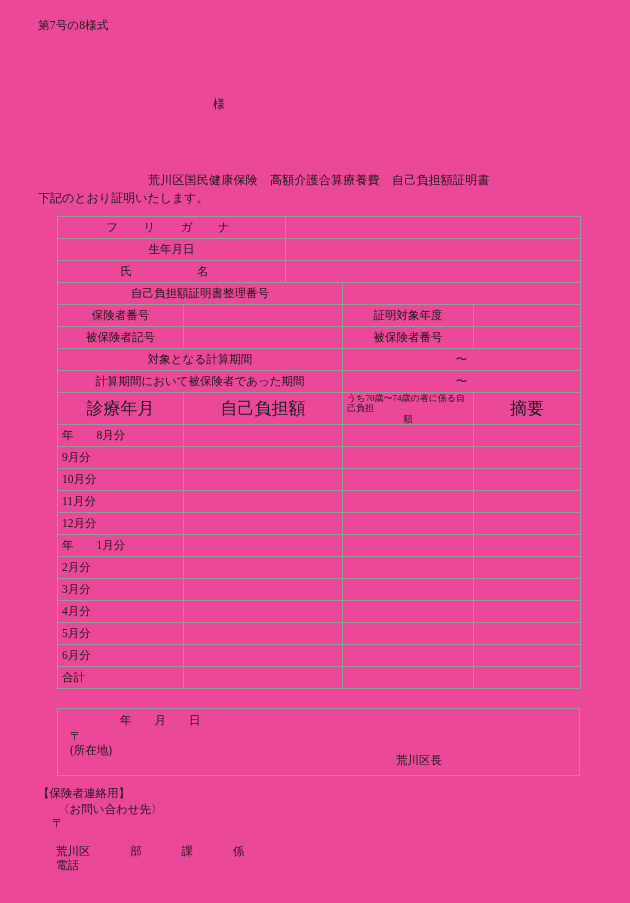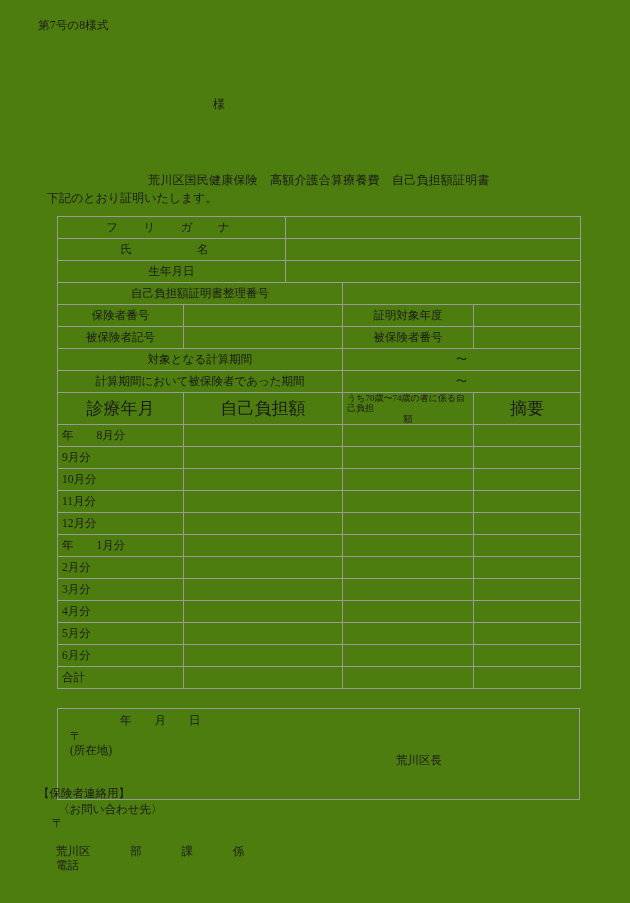--- a/index.html
+++ b/index.html
@@ -11,21 +11,21 @@
     width: 630px;
     height: 903px;
     position: relative;
     font-family: "Liberation Serif", "DejaVu Serif", serif;
     color: #1a1a1a;
     overflow: hidden;
   }
   .page {
     position: absolute;
     inset: 0;
-    background: #4d7c0f;
+    background: #ec4899;
   }
 
   
   .form-code {
     position: absolute;
     left: 38px;
     top: 18px;
     font-size: 11.5px;
     letter-spacing: 0.2px;
     white-space: nowrap;
@@ -40,21 +40,21 @@
   .doc-title {
     position: absolute;
     left: 148px;
     top: 172px;
     font-size: 12px;
     white-space: nowrap;
     letter-spacing: 0.2px;
   }
   .doc-lead {
     position: absolute;
-    left: 47px;
+    left: 38px;
     top: 190px;
     font-size: 12px;
     white-space: nowrap;
   }
 
   
   .main-table {
     position: absolute;
     left: 57px;
     top: 216px;
@@ -88,21 +88,21 @@
     text-align: center;
     font-size: 17px;
   }
 
   
   .sign-box {
     position: absolute;
     left: 57px;
     top: 708px;
     width: 523px;
-    height: 92px;
+    height: 68px;
     border: 1px solid #9a9a9a;
     box-sizing: border-box;
   }
   .sign-date {
     position: absolute;
     left: 62px;
     top: 4px;
     font-size: 11.5px;
     white-space: nowrap;
   }
@@ -164,28 +164,28 @@
     <tbody>
 
       <tr>
         <td class="lbl-c" colspan="2">
           <span class="sp-wide">フ　リ　ガ　ナ</span>
         </td>
         <td class="val-cell" colspan="3"></td>
       </tr>
 
       <tr>
+        <td class="lbl-c" colspan="2">生年月日</td>
+        <td class="val-cell" colspan="3"></td>
+      </tr>
+
+      <tr>
         <td class="lbl-c" colspan="2">
           <span class="sp-name">氏　　名</span>
         </td>
-        <td class="val-cell" colspan="3"></td>
-      </tr>
-
-      <tr>
-        <td class="lbl-c" colspan="2">生年月日</td>
         <td class="val-cell" colspan="3"></td>
       </tr>
 
       <tr>
         <td class="lbl-c" colspan="3">自己負担額証明書整理番号</td>
         <td class="val-cell" colspan="2"></td>
       </tr>
 
       <tr>
         <td class="lbl-c">保険者番号</td>

